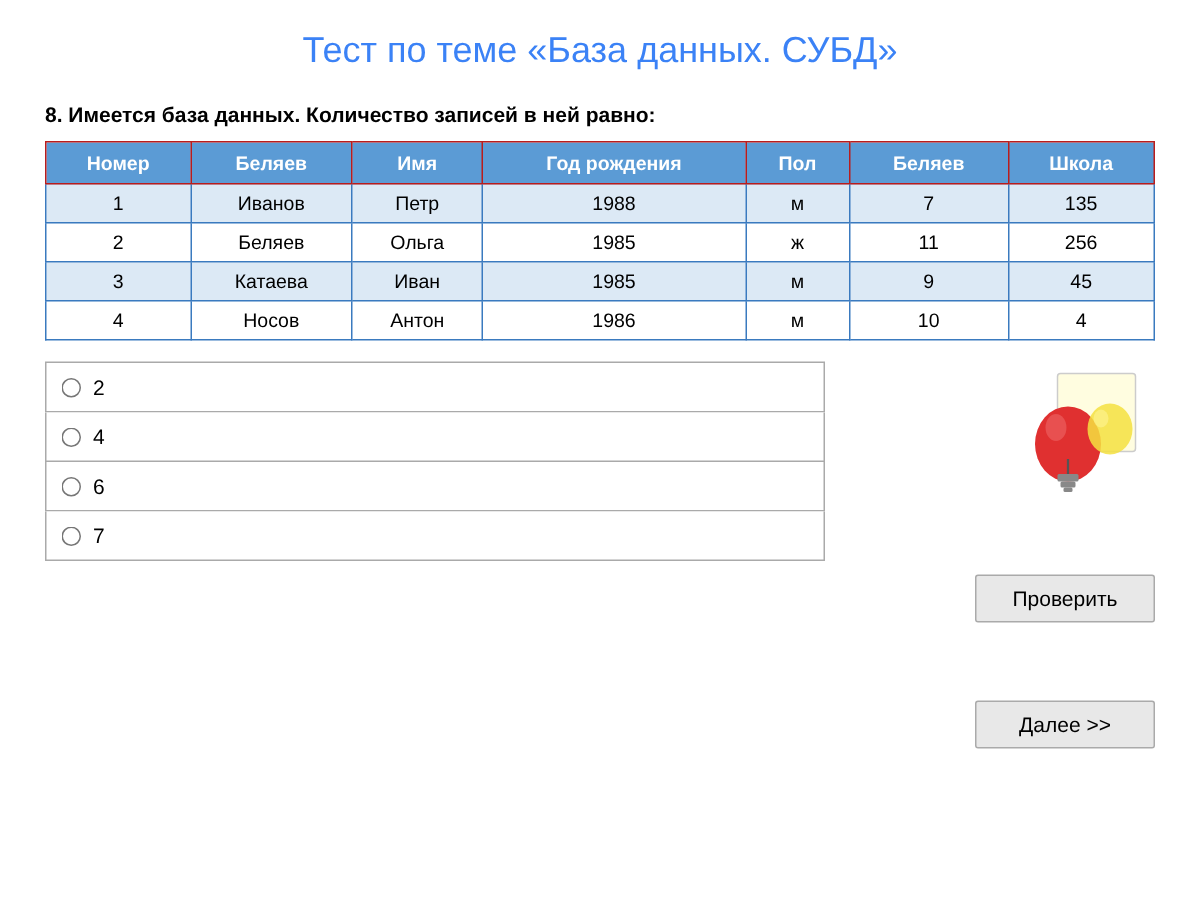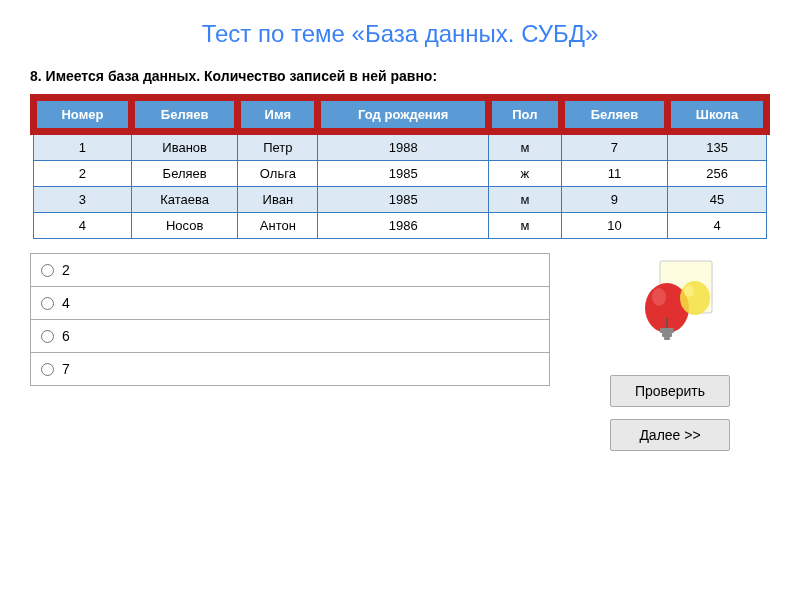--- a/index.html
+++ b/index.html
@@ -29,21 +29,21 @@
     table.main-table {
       width: 100%;
       border-collapse: collapse;
       margin-bottom: 14px;
       font-size: 13px;
     }
 
     table.main-table th {
       background-color: #5b9bd5;
       color: #fff;
-      border: 7px solid #b91c1c;
+      border: 1px solid #b91c1c;
       padding: 6px 8px;
       text-align: center;
       vertical-align: middle;
     }
 
     table.main-table td {
       border: 1px solid #3a7abf;
       padding: 5px 8px;
       text-align: center;
       vertical-align: middle;
@@ -85,22 +85,22 @@
 
     .option-row input[type="radio"] {
       margin-right: 8px;
       accent-color: #555;
     }
 
     .right-area {
       width: 200px;
       display: flex;
       flex-direction: column;
-      align-items: center;
-      gap: 12px;
+      align-items: flex-end;
+      gap: 32px;
     }
 
     
     .lightbulb-container {
       position: relative;
       width: 110px;
       height: 110px;
       margin-top: 0px;
     }
 
@@ -122,20 +122,21 @@
 
     .next-button {
       background: #e8e8e8;
       border: 1px solid #aaa;
       padding: 7px 20px;
       font-size: 14px;
       cursor: pointer;
       width: 120px;
       text-align: center;
       border-radius: 2px;
+      margin-top: 20px;
     }
   </style>
 </head>
 <body>
 
 <h1 class="page-title">Тест по теме «База данных. СУБД»</h1>
 
 <p class="question-text">8. Имеется база данных. Количество записей в ней равно:</p>
 
 <table class="main-table">

